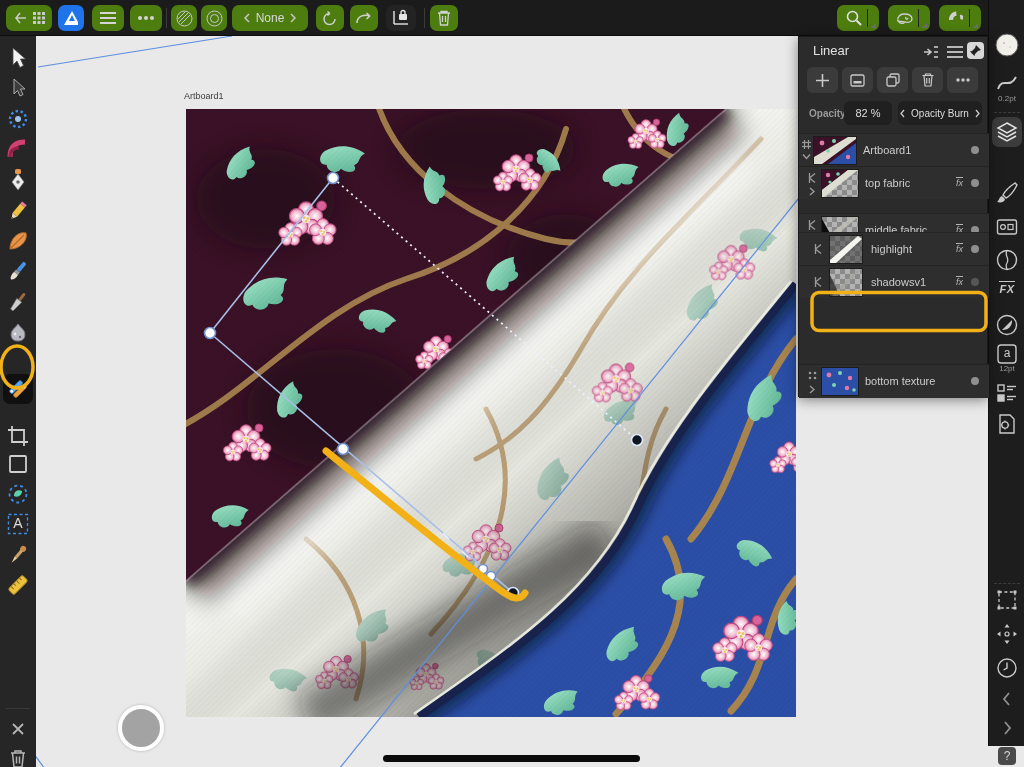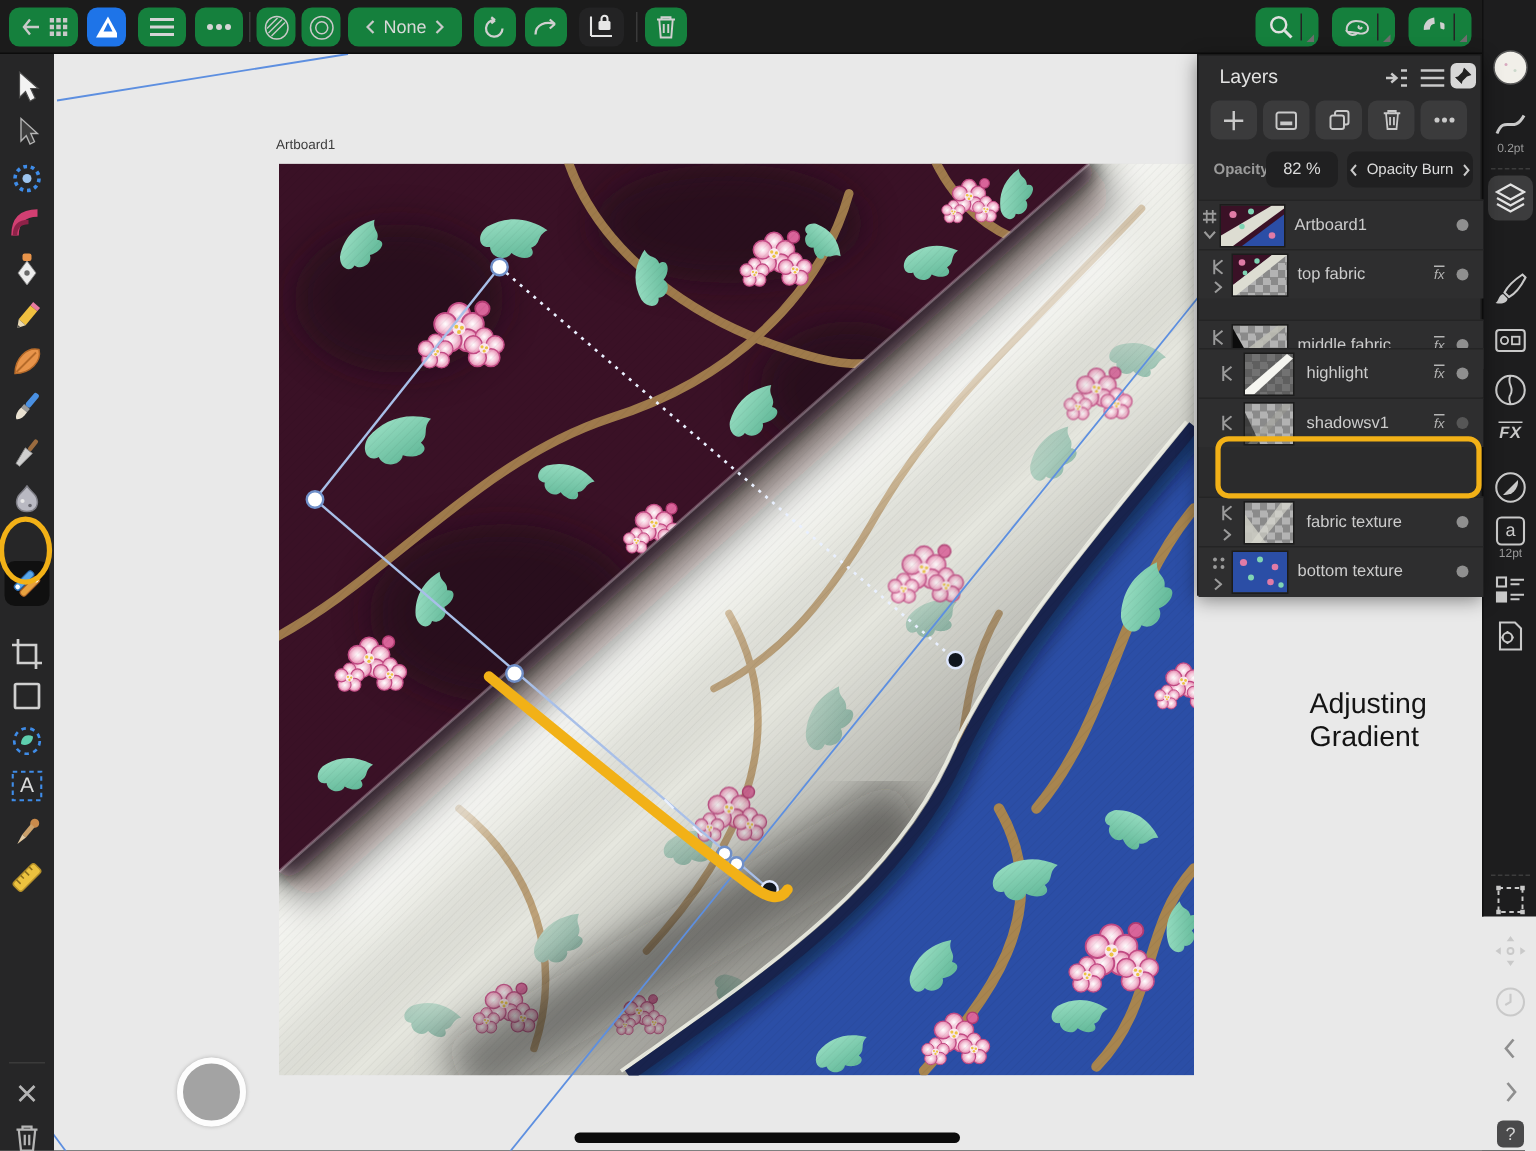--- a/index.html
+++ b/index.html
@@ -1,37 +1,37 @@
 <!DOCTYPE html>
 <html><head>
 <meta charset="utf-8">
 <style>
   html,body{margin:0;padding:0;background:#111;}
   *{box-sizing:border-box;font-family:"Liberation Sans",sans-serif;}
   #stage{position:relative;width:1024px;height:767px;overflow:hidden;background:#e9e9e9;}
 
   
   #topbar{position:absolute;left:0;top:0;width:1024px;height:36px;background:#1b1b1b;z-index:8;border-bottom:1px solid #0c0c0c;}
-  .tb{position:absolute;top:5px;height:26px;background:#15803d;border-radius:7px;display:flex;align-items:center;justify-content:center;gap:6px;}
+  .tb{position:absolute;top:5px;height:26px;background:#4d7c0f;border-radius:7px;display:flex;align-items:center;justify-content:center;gap:6px;}
   .tb.dark{background:#232324;}
   .tb svg{display:block;}
   .tbsep{position:absolute;top:8px;width:1px;height:20px;background:#3a3a3a;}
   .fly::after{content:"";position:absolute;right:3px;bottom:3px;border-left:5px solid transparent;border-bottom:5px solid #6e6e6e;}
   .splitline{position:absolute;right:11px;top:4px;bottom:4px;width:1px;background:#242425;}
   .nonetxt{color:#d8d8d8;font-size:12px;}
 
   
   #leftstrip{position:absolute;left:0;top:36px;width:36px;height:731px;background:#262627;z-index:8;}
   .tool{position:absolute;left:6px;width:24px;height:24px;}
   .tool svg{display:block;}
   .toolsel{position:absolute;left:3px;width:30px;height:30px;background:#101010;border-radius:7px;}
   .lsep{position:absolute;left:6px;width:24px;height:1px;background:#3a3a3a;}
 
   
-  #rightstrip{position:absolute;left:988px;top:0px;width:36px;height:611px;background:#1d1d1e;z-index:8;border-left:1px solid #101010;}
+  #rightstrip{position:absolute;left:988px;top:0px;width:36px;height:746px;background:#1d1d1e;z-index:8;border-left:1px solid #101010;}
   .ric{position:absolute;left:6px;width:24px;height:24px;color:#c9c9c9;}
   .riclbl{position:absolute;left:0;width:36px;text-align:center;font-size:8px;color:#9a9a9a;}
   .rsel{position:absolute;left:3px;width:30px;height:30px;background:#3c3c3d;border-radius:7px;}
   .rsep{position:absolute;left:5px;width:26px;height:1px;border-top:1px dashed #3c3c3c;}
   .fxlbl{position:absolute;left:0;width:36px;text-align:center;font-size:11px;font-weight:bold;color:#c9c9c9;letter-spacing:.5px;}
   .fxlbl span{border-top:1.5px solid #c9c9c9;padding-top:1px;font-style:italic;}
 
   
   #canvas{position:absolute;left:36px;top:36px;width:952px;height:731px;background:#e9e9e9;z-index:1;}
   #artlabel{position:absolute;left:148px;top:55px;font-size:9px;color:#3c3c3c;z-index:2;}
@@ -229,21 +229,20 @@
         <use href="#clu" transform="translate(460,22) scale(.8)"></use>
       </g>
       <path d="M540,0 L0,472" stroke="rgba(235,215,230,.3)" stroke-width="2" fill="none"></path>
       <g clip-path="url(#cpC)">
         <path d="M605,172 C540,252 480,322 447,395 C407,483 325,537 228,605" stroke="#eef0e6" stroke-width="2.5" opacity=".9" fill="none"></path>
       </g>
       <path d="M610,175 C545,255 485,325 452,398 C412,486 330,540 233,608" stroke="#18234d" stroke-width="8" fill="none"></path>
       <rect width="610" height="608" fill="url(#grain)"></rect>
     </svg>
 
-    <div id="annotxt">Adjusting Gradient</div>
     <div id="loupe"></div>
   </div>
 
   <svg id="overlay" width="1024" height="767">
     <g stroke="#5d8fe0" stroke-width="1.2">
       <line x1="38" y1="67" x2="232" y2="36"></line>
       <line x1="339" y1="769" x2="803" y2="193"></line>
       <line x1="31" y1="750" x2="45" y2="769"></line>
     </g>
     <g>
@@ -638,21 +637,21 @@
       <svg viewBox="0 0 24 24" width="24" height="24">
           <path d="M10,6 L15,12 L10,18" stroke="#8f8f8f" stroke-width="1.8" fill="none"></path>
         </svg>
     </div>
     <div class="ric" style="top:744px;">
       <span style="display:block;width:18px;height:18px;margin:3px;background:#4a4a4b;border-radius:4px;color:#d5d5d5;font-size:12px;text-align:center;line-height:18px;">?</span>
     </div>
   </div>
 
   <div id="layers">
-    <div id="lp-title">Layers</div>
+    <div id="lp-title">Linear</div>
     <svg width="16" height="14" viewBox="0 0 16 14" style="position:absolute;left:124px;top:8px;">
         <g stroke="#c9c9c9" stroke-width="1.6">
           <path d="M1,7 H7 M4.5,4 L8,7 L4.5,10" fill="none"></path>
           <line x1="11" y1="2" x2="15" y2="2"></line>
           <line x1="11" y1="7" x2="15" y2="7"></line>
           <line x1="11" y1="12" x2="15" y2="12"></line>
         </g>
       </svg>
     <svg width="16" height="12" viewBox="0 0 16 12" style="position:absolute;left:148px;top:9px;">
         <g stroke="#c9c9c9" stroke-width="1.8">
@@ -804,36 +803,20 @@
             <path d="M0,6 L10,27 L0,27 Z" fill="#2a2a2a" opacity=".8"></path>
             <path d="M26,0 H32 L8,27 L2,27 Z" fill="#9a9a92" opacity=".5"></path>
           </svg>
       </div>
       <span class="lname" style="left:72px;">shadowsv1</span>
       <span class="fxb">fx</span>
       <span class="vdot dim"></span>
     </div>
 
 
-    <div class="lrow" style="top:294px;">
-      <svg class="railic" style="left:15px;top:5px;" width="8" height="10" viewBox="0 0 8 10">
-          <path d="M1.5,0 V10 M1.5,5 L7,0.5 M1.5,5 L7,9.5" stroke="#9a9a9a" stroke-width="1.3" fill="none"></path>
-        </svg>
-      <svg class="railic" style="left:16px;top:20px;" width="6" height="9" viewBox="0 0 6 9">
-          <path d="M1,1 L5,4.5 L1,8" stroke="#9a9a9a" stroke-width="1.4" fill="none"></path>
-        </svg>
-      <div class="thumb chk" style="left:30px;width:34px;">
-        <svg width="32" height="27" viewBox="0 0 32 27">
-            <path d="M0,8 L14,27 L0,27 Z" fill="#c9c9c0" opacity=".9"></path>
-            <path d="M24,0 H32 L10,27 L4,27 Z" fill="#dcdcd2" opacity=".6"></path>
-          </svg>
-      </div>
-      <span class="lname" style="left:72px;">fabric texture</span>
-      <span class="vdot"></span>
-    </div>
 
     <div class="lrow" style="top:327px;height:34px;">
       <svg class="railic" style="left:9px;top:6px;" width="9" height="9" viewBox="0 0 9 9">
           <g fill="#9a9a9a">
             <circle cx="2" cy="2" r="1.3"></circle>
             <circle cx="7" cy="2" r="1.3"></circle>
             <circle cx="2" cy="7" r="1.3"></circle>
             <circle cx="7" cy="7" r="1.3"></circle>
           </g>
         </svg>

